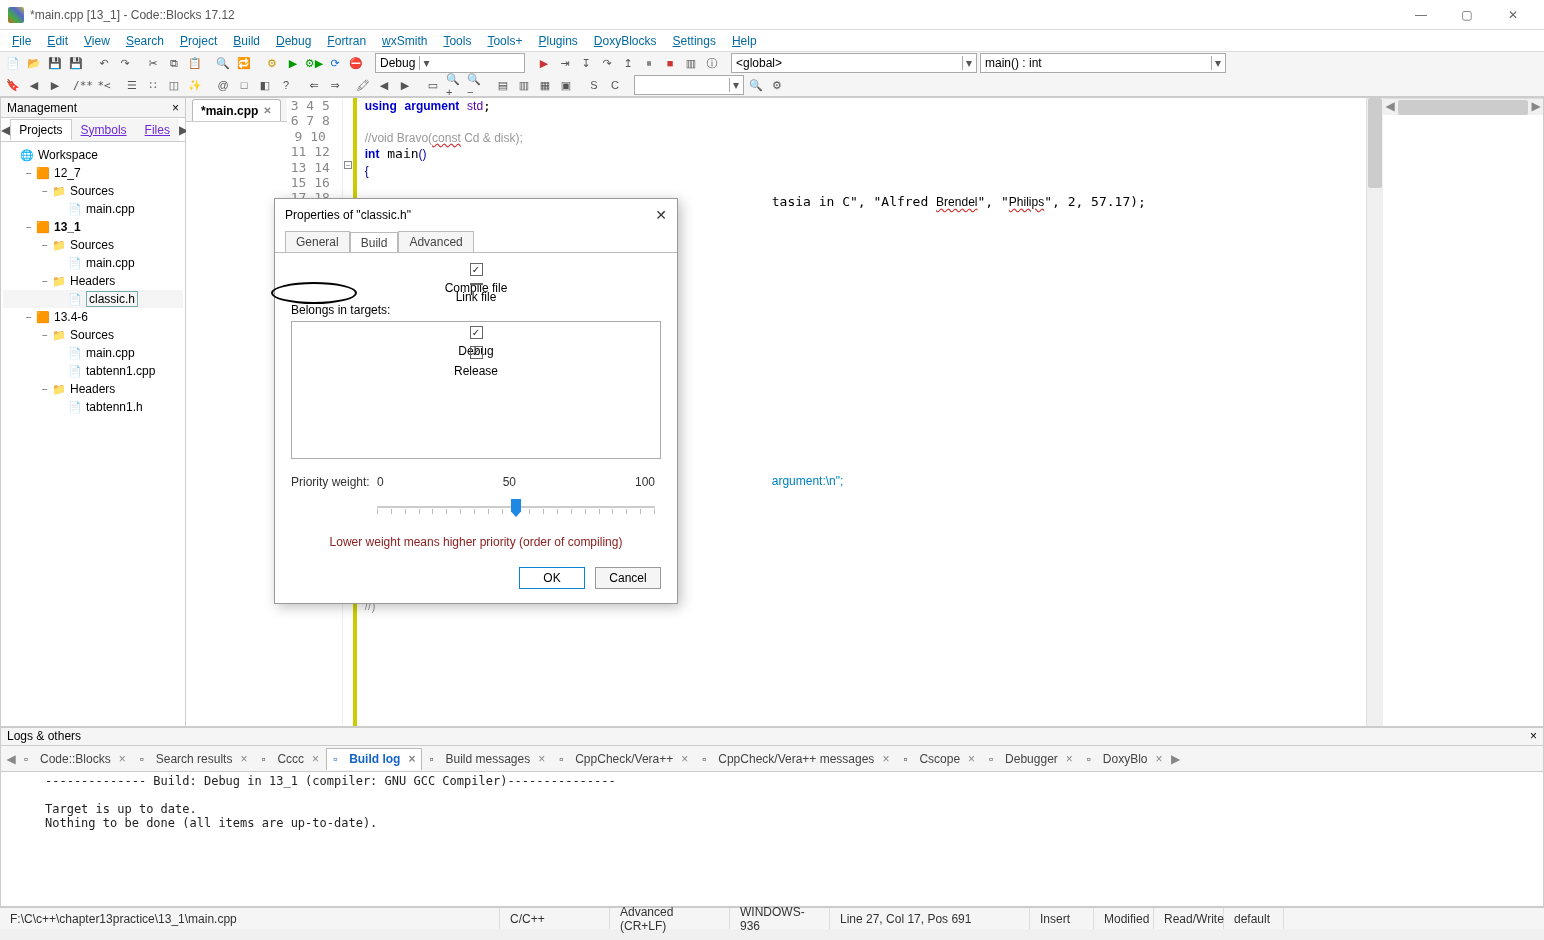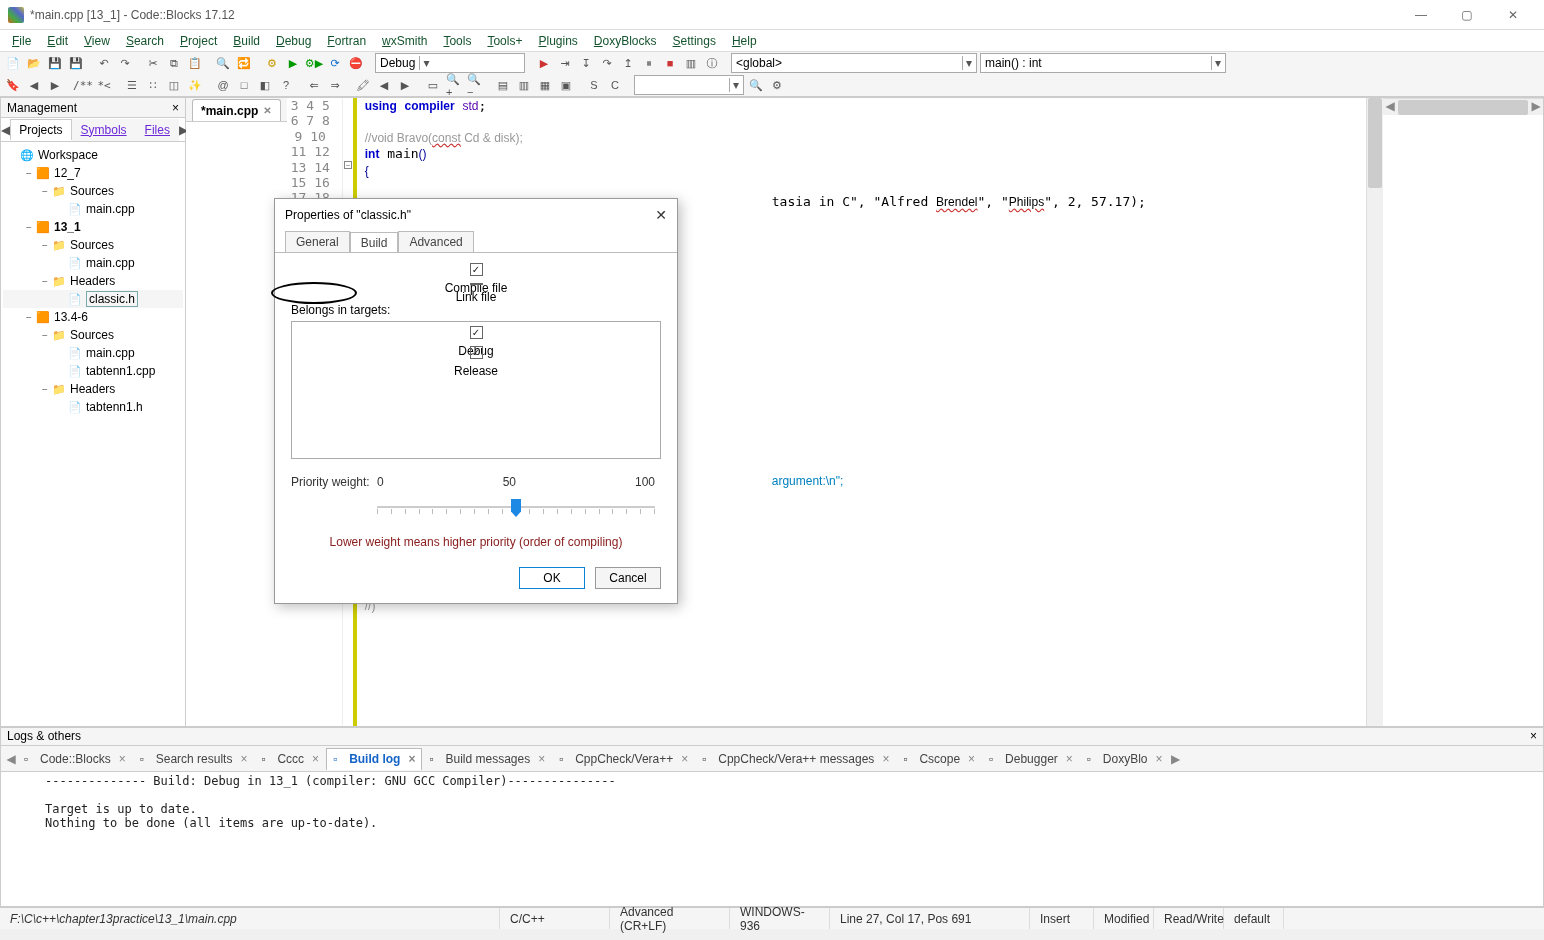--- a/index.html
+++ b/index.html
@@ -3,21 +3,21 @@
 <meta charset="utf-8">
 <style>
   * { box-sizing: border-box; margin: 0; padding: 0; font-family: "Segoe UI", Tahoma, sans-serif; font-size: 12px; }
   body { background: #f0f0f0; width: 1544px; height: 940px; position: relative; overflow: hidden; }
   .titlebar { height: 30px; background: #fff; display: flex; align-items: center; padding: 0 8px; border-bottom: 1px solid #ddd; }
   .titlebar-icon { width: 16px; height: 16px; margin-right: 6px; background: linear-gradient(45deg,#c62,#4a4,#56c,#bb4); border-radius: 2px; }
   .titlebar-text { color: #555; flex: 1; }
   .win-btns { display: flex; gap: 0; }
   .win-btn { width: 46px; height: 30px; display: flex; align-items: center; justify-content: center; color: #666; }
   .menubar { height: 22px; background: #fff; display: flex; align-items: center; padding: 0 4px; border-bottom: 1px solid #ddd; }
-  .menubar span { padding: 2px 8px; color: #14532d; }
+  .menubar span { padding: 2px 8px; color: #0369a1; }
   .menubar span u { text-decoration: underline; }
   .toolbars { background: #f5f5f5; border-bottom: 1px solid #ccc; }
   .toolbar-row { display: flex; align-items: center; height: 22px; padding: 0 4px; gap: 3px; }
   .tb-btn { width: 18px; height: 18px; display: flex; align-items: center; justify-content: center; font-size: 11px; color: #555; border: 1px solid transparent; }
   .tb-sep { width: 4px; }
   .tb-combo { height: 20px; border: 1px solid #aaa; background: #fff; padding: 0 4px; display: flex; align-items: center; }
   .tb-combo-dd { border-left: 1px solid #aaa; margin-left: 4px; padding-left: 3px; color: #555; }
   .main-area { display: flex; height: 630px; }
   .mgmt { width: 186px; background: #fff; border: 1px solid #ccc; display: flex; flex-direction: column; }
   .mgmt-title { height: 20px; background: #f5f5f5; border-bottom: 1px solid #ccc; padding: 2px 6px; display: flex; align-items: center; justify-content: space-between; }
@@ -54,21 +54,21 @@
   .scrollh-thumb { width:130px; height:15px; background:#ccc; margin:1px; border-radius:2px; }
   .logs { height: 180px; border: 1px solid #ccc; background: #fff; display: flex; flex-direction: column; }
   .logs-title { height: 18px; background: #f5f5f5; border-bottom: 1px solid #ccc; padding: 1px 6px; display: flex; justify-content: space-between; }
   .logs-tabs { height: 26px; background: #f5f5f5; border-bottom: 1px solid #ccc; display: flex; align-items: center; padding: 0 4px; overflow: hidden; }
   .logs-tab { height: 22px; padding: 0 6px; display: flex; align-items: center; gap: 4px; border: 1px solid transparent; color: #444; }
   .logs-tab .x { color: #888; margin-left: 4px; }
   .logs-tab.active { background: #fff; border: 1px solid #bbb; border-bottom: none; font-weight: bold; color: #1464c8; }
   .logs-body { flex: 1; font-family: Consolas, monospace; font-size: 12px; padding: 2px 6px; white-space: pre; color: #222; margin-left: 38px; }
   .statusbar { height: 22px; background: #f5f5f5; border-top: 1px solid #ccc; display: flex; align-items: center; }
   .status-cell { padding: 0 10px; border-right: 1px solid #ddd; height: 100%; display: flex; align-items: center; color: #333; }
-  .status-cell.first { width: 500px; font-style: italic; }
+  .status-cell.first { width: 500px; }
   .watermark { position:absolute; right:12px; bottom:24px; color:#bbb; font-size:12px; }
   
   .dialog { position: absolute; left: 274px; top: 198px; width: 404px; background: #fff; border: 1px solid #999; box-shadow: 3px 3px 12px rgba(0,0,0,.25); }
   .dlg-title { height: 32px; display: flex; align-items: center; justify-content: space-between; padding: 0 10px; }
   .dlg-close { font-size: 14px; color: #333; }
   .dlg-tabs { display: flex; padding: 0 10px; gap: 0; }
   .dlg-tab { padding: 3px 10px; border: 1px solid #bbb; border-bottom: none; background: #f5f5f5; color: #444; }
   .dlg-tab.active { background: #fff; position: relative; top: 1px; }
   .dlg-body { border-top: 1px solid #bbb; padding: 10px 16px 14px; }
   .chk-row { display: flex; align-items: center; gap: 5px; height: 20px; flex-direction: column; }
@@ -361,21 +361,21 @@
 32
 33
 34
 35
 36
 </div>
       <div class="fold">
         <div class="fold-box" style="top:63px">−</div>
       </div>
       <div class="changebar"></div>
-      <div class="code" id="code"><span class="kw">using</span> <span class="kw">compiler</span> <span class="typ">std</span>;
+      <div class="code" id="code"><span class="kw">using</span> <span class="kw">argument</span> <span class="typ">std</span>;
 
 <span class="cm">//void Bravo(</span><span class="cm err">const</span><span class="cm"> Cd &amp; disk);</span>
 <span class="kw">int</span> main<span class="kw2">()</span>
 <span class="kw2">{</span>
 
                                                     tasia in C", "Alfred <span class="err">Brendel</span>", "<span class="err">Philips</span>", 2, 57.17);
 
 
 
 

